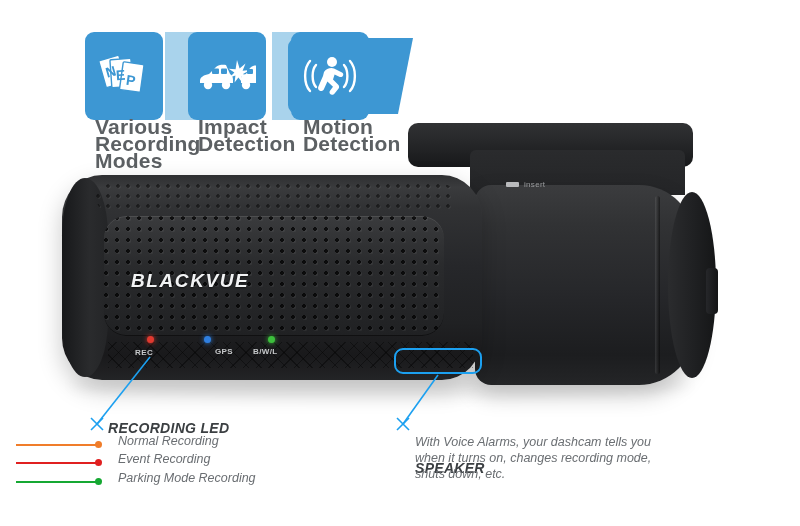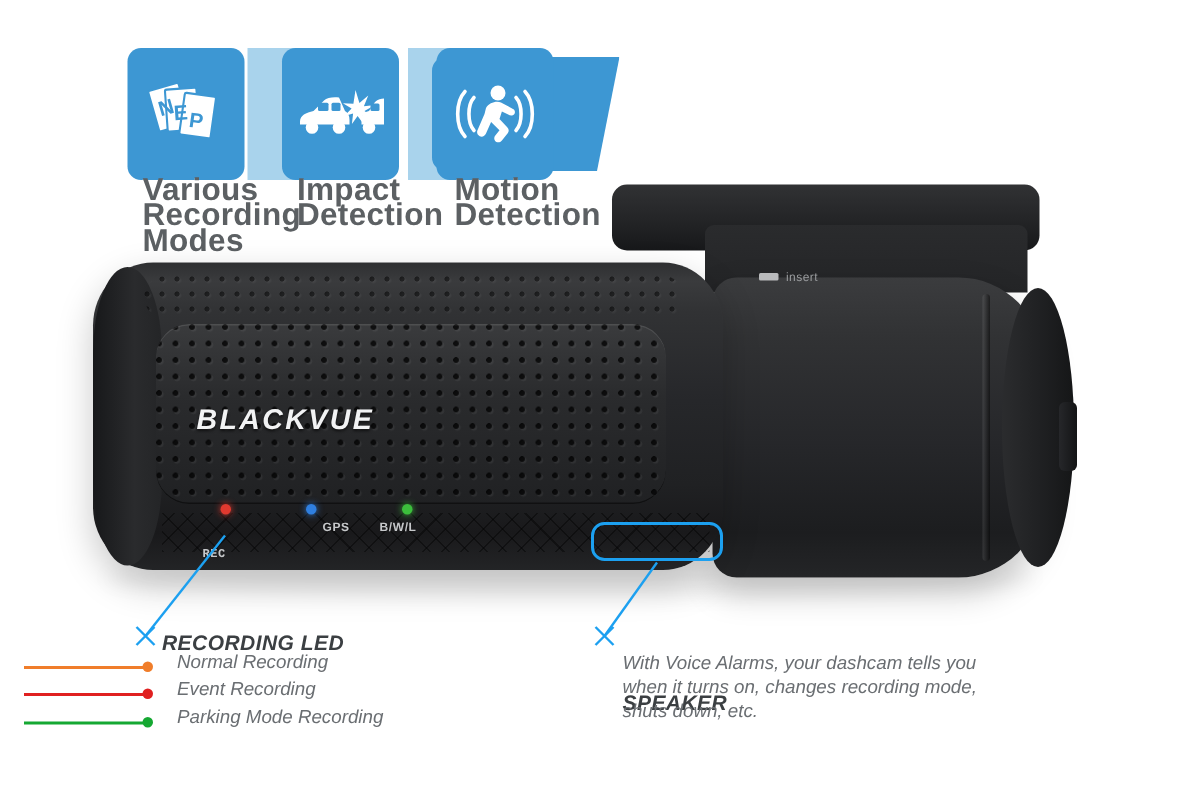--- a/index.html
+++ b/index.html
@@ -359,21 +359,21 @@
     <div class="tube"></div>
     <div class="tube-end"></div>
     <div class="grill-top"></div>
     <div class="grill-face"></div>
     <div class="grill-bottom"></div>
 
     <div class="logo">BLACKVUE</div>
 
     <div class="led-group">
       <div class="led" style="left:12px; top:0; background:#e0392f; box-shadow:0 0 5px #e0392f;"></div>
-      <div class="led-label" style="left:0px; top:29px;font-family:Liberation Mono, monospace;">REC</div>
+      <div class="led-label" style="left:0px; top:12px;">REC</div>
 
       <div class="led" style="left:69px; top:0; background:#2f7fe0; box-shadow:0 0 5px #2f7fe0;"></div>
       <div class="led-label" style="left:58px; top:11px;margin-left:22px;">GPS</div>
 
       <div class="led" style="left:133px; top:0; background:#3cbf3c; box-shadow:0 0 5px #3cbf3c;"></div>
       <div class="led-label" style="left:118px; top:11px;">B/W/L</div>
     </div>
 
     <div class="speaker-box"></div>
   </div>

